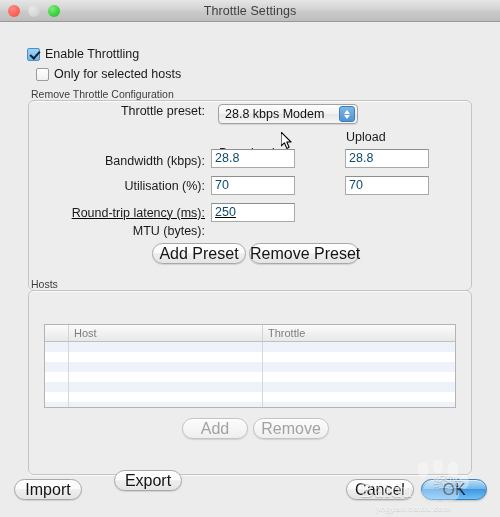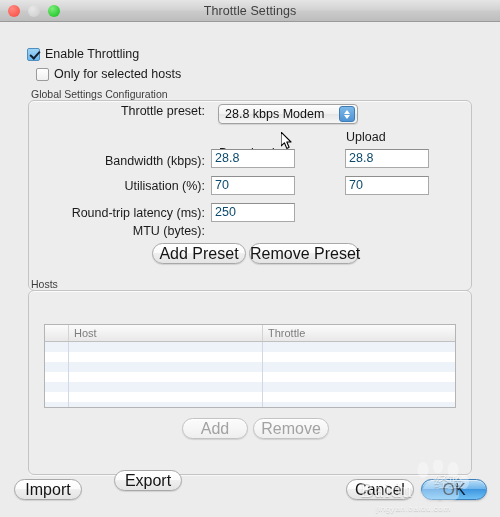--- a/index.html
+++ b/index.html
@@ -334,21 +334,21 @@
     <div class="chk-row chk-enable">
       <span class="checkbox checked"></span>
       <span class="chk-label">Enable Throttling</span>
     </div>
 
     <div class="chk-row chk-only">
       <span class="checkbox"></span>
       <span class="chk-label">Only for selected hosts</span>
     </div>
 
-    <div class="group-label" id="global-label">Global Settings Configuration</div>
+    <div class="group-label" id="global-label">Remove Throttle Configuration</div>
     <div class="group-box" id="global-box"></div>
 
     <div class="frow" style="top:82px; left:45px;">
       <span class="frow-label">Throttle preset:</span>
     </div>
     <div class="popup">
       <span>28.8 kbps Modem</span>
       <span class="popup-arrows"></span>
     </div>
 
@@ -360,21 +360,21 @@
       <span class="txtfield w-field">28.8</span>
     </div>
     <span class="txtfield w-field" style="position:absolute; top:127px; left:345px;">28.8</span>
 
     <div class="frow" style="top:154px; left:45px;">
       <span class="frow-label">Utilisation (%):</span>
       <span class="txtfield w-field">70</span>
     </div>
     <span class="txtfield w-field" style="position:absolute; top:154px; left:345px;">70</span>
 
-    <div class="frow" style="top:181px; left:45px;">
+    <div class="frow" style="top:181px; left:45px;text-decoration:underline;">
       <span class="frow-label">Round-trip latency (ms):</span>
       <span class="txtfield w-field">250</span>
     </div>
 
     <div class="frow" style="top:202px; left:45px;">
       <span class="frow-label">MTU (bytes):</span>
     </div>
 
     <div class="btn" id="btn-add-preset">Add Preset</div>
     <div class="btn" id="btn-remove-preset">Remove Preset</div>

